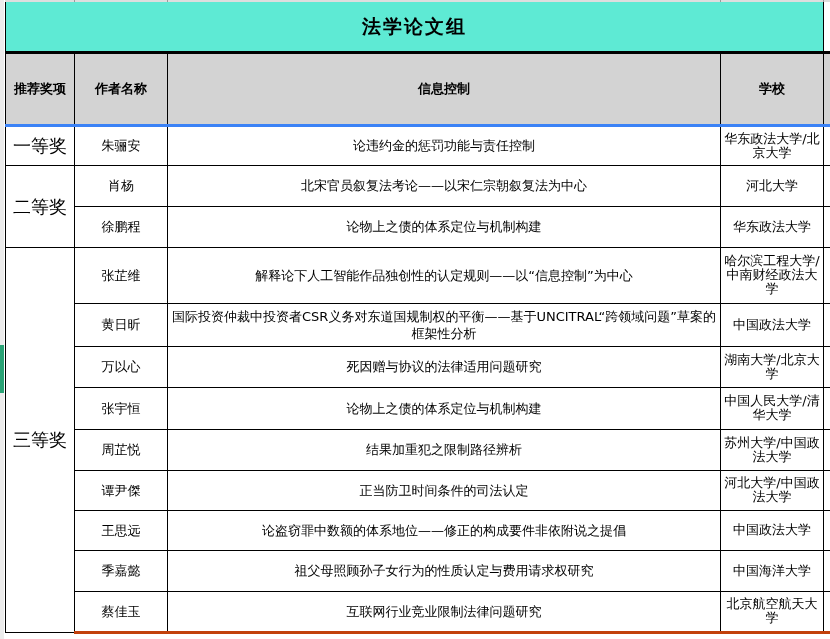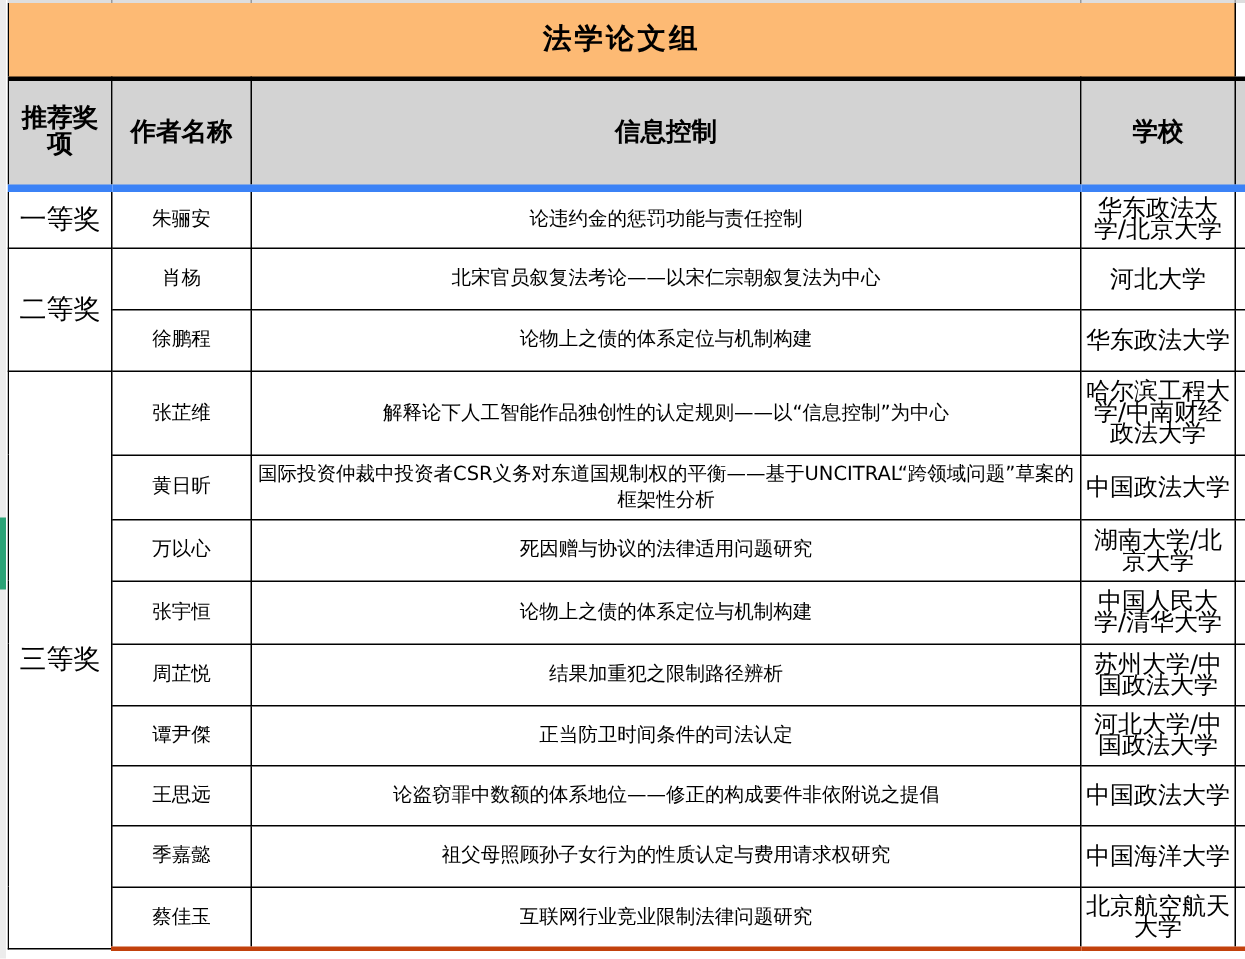--- a/index.html
+++ b/index.html
@@ -31,32 +31,32 @@
   }
   td{
     border:1px solid #000;
     text-align:center;vertical-align:middle;
     padding:1px 2px;overflow:hidden;
     font-size:13px;line-height:17px;
   }
   tr.title-row td{
     border-top:none;
     border-bottom:3px solid #000;
-    background:#fdba74;
+    background:#5eead4;
     font-size:19px;font-weight:bold;letter-spacing:2px;
   }
   tr.header-row td{
     background:#d3d3d3;
-    font-weight:bold;font-size:17px;
-    border-bottom:5px solid #3b82f6;
+    font-weight:bold;font-size:13px;
+    border-bottom:3px solid #3b82f6;
     margin-top:28px;
   }
   tr.last-row td{border-bottom:3px solid #c2410c;}
   td.award{font-size:18px;}
-  td.school{font-size:16px;line-height:14px;}
+  td.school{font-size:13px;line-height:14px;}
   td.sliver{border-right:none;}
   tr.title-row td.sliver{background:#fff;}
   tr.header-row td.sliver{background:#d3d3d3;}
 </style>
 </head>
 <body>
 
 <div class="top-strip">
   <span class="tick" style="left:69px"></span>
   <span class="tick" style="left:162px"></span>

